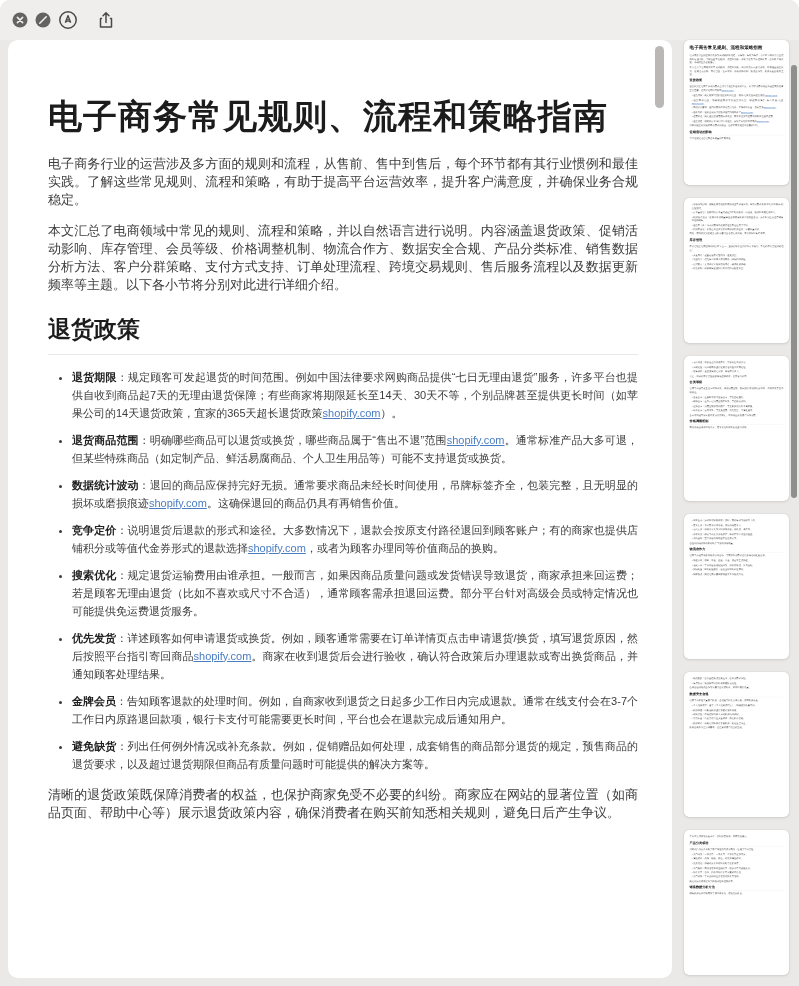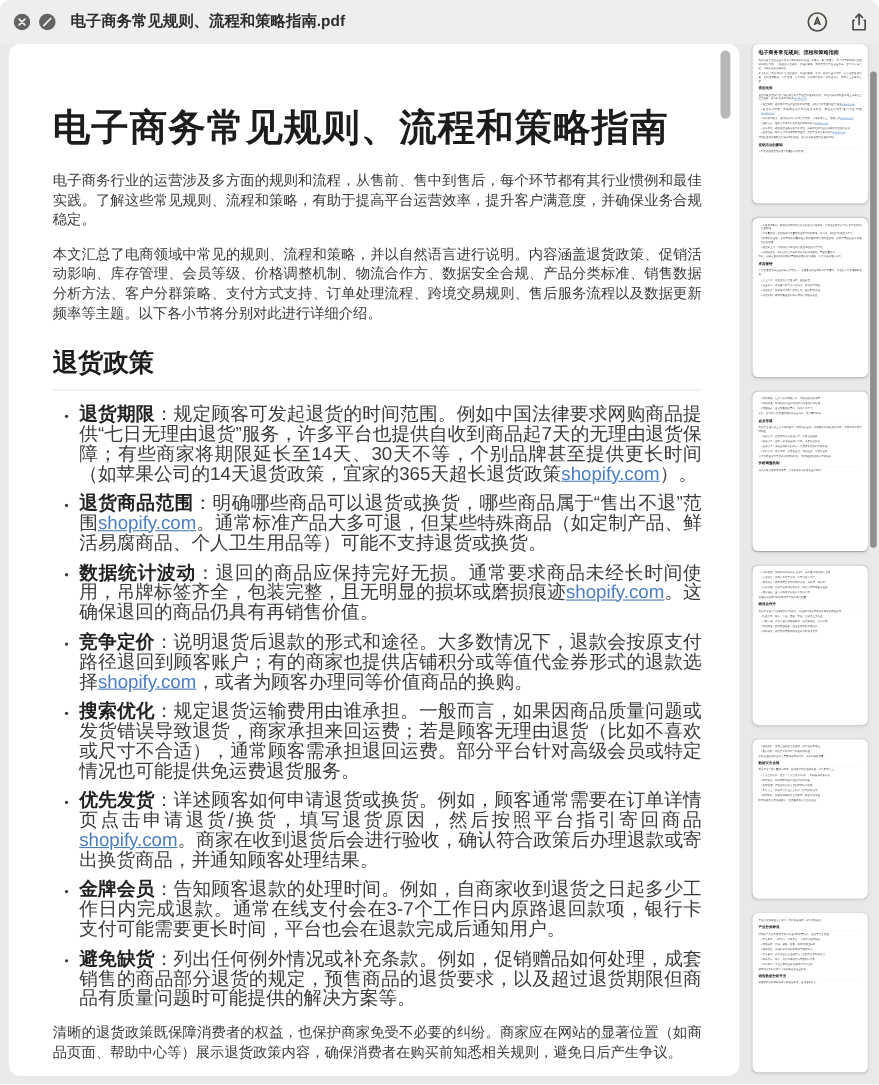--- a/index.html
+++ b/index.html
@@ -14,21 +14,21 @@
   .tb-icon{width:20px;height:20px;}
   .wps-btn{height:27px;border:1px solid #c7c6c4;border-radius:8px;background:#efeeec;color:#2f2f2f;font-size:13.5px;padding:0 11px;display:flex;align-items:center;font-family:inherit;cursor:pointer;}
 
   
   .doc-panel{position:absolute;left:8px;top:40px;width:664px;height:938px;background:#ffffff;border-radius:10px;overflow:hidden;}
   .doc{padding:56px 34px 0 40px;color:#3b3b3b;}
   .doc-h1{font-size:34px;line-height:1.2;font-weight:700;color:#1c1c1c;margin:0 0 18px 0;letter-spacing:1px;}
   .doc-p{font-size:13px;line-height:18px;margin:0 0 13px 0;text-align:justify;}
   .doc-h2{font-size:23px;font-weight:700;color:#1c1c1c;margin:20px 0 13px 0;padding-bottom:9px;border-bottom:1px solid #e8e8e6;}
   .doc-ul{margin:0 0 13px 0;padding-left:24px;}
-  .doc-li{font-size:17px;line-height:18px;margin:0 0 9px 0;text-align:justify;}
+  .doc-li{font-size:11px;line-height:18px;margin:0 0 9px 0;text-align:justify;}
   .doc-li::marker{color:#3b3b3b;font-size:11px;}
   .doc-term{font-weight:700;color:#222;}
   .doc-link{color:#4a7dc2;text-decoration:underline;cursor:pointer;}
   .doc-scrollthumb{position:absolute;right:8px;top:6px;width:9px;height:62px;background:#b9b8b6;border-radius:5px;cursor:pointer;}
 
   
   .sidebar{position:absolute;left:678px;top:40px;width:121px;height:946px;}
   .thumb-list{position:relative;}
   .thumb{position:relative;width:105px;height:145px;margin:0 0 13px 6px;background:#fff;border-radius:5px;overflow:hidden;box-shadow:0 0 1px rgba(0,0,0,.22),0 1px 3px rgba(0,0,0,.10);cursor:pointer;}
   .thumb-inner{width:300px;transform:scale(0.35);transform-origin:0 0;box-sizing:border-box;padding:14px 16px;}
@@ -46,21 +46,20 @@
 
   <div class="titlebar">
     <svg class="tb-circle" viewBox="0 0 16 16">
       <circle cx="8" cy="8" r="7.5" fill="#636361"></circle>
       <path d="M5.4 5.4 L10.6 10.6 M10.6 5.4 L5.4 10.6" stroke="#efeeec" stroke-width="1.6" stroke-linecap="round"></path>
     </svg>
     <svg class="tb-circle" viewBox="0 0 16 16">
       <circle cx="8" cy="8" r="7.5" fill="#636361"></circle>
       <path d="M11.2 4.8 L4.8 11.2" stroke="#efeeec" stroke-width="1.6" stroke-linecap="round"></path>
     </svg>
-    <div class="tb-title">电子商务常见规则、流程和策略指南.pdf</div>
     <div class="tb-right">
       <svg class="tb-icon" viewBox="0 0 20 20">
         <circle cx="10" cy="10" r="8.2" fill="none" stroke="#4a4a48" stroke-width="1.5"></circle>
         <path d="M10 5.6 L12.6 12.2 L10 10.8 L7.4 12.2 Z" fill="none" stroke="#4a4a48" stroke-width="1.3" stroke-linejoin="round"></path>
         <circle cx="10" cy="9.6" r="0.9" fill="#4a4a48"></circle>
       </svg>
       <svg class="tb-icon" viewBox="0 0 20 20">
         <path d="M5.5 8.5 H4.5 V17 H15.5 V8.5 H14.5" fill="none" stroke="#4a4a48" stroke-width="1.5" stroke-linecap="round" stroke-linejoin="round"></path>
         <path d="M10 12.5 V3 M7 5.8 L10 2.8 L13 5.8" fill="none" stroke="#4a4a48" stroke-width="1.5" stroke-linecap="round" stroke-linejoin="round"></path>
       </svg>

